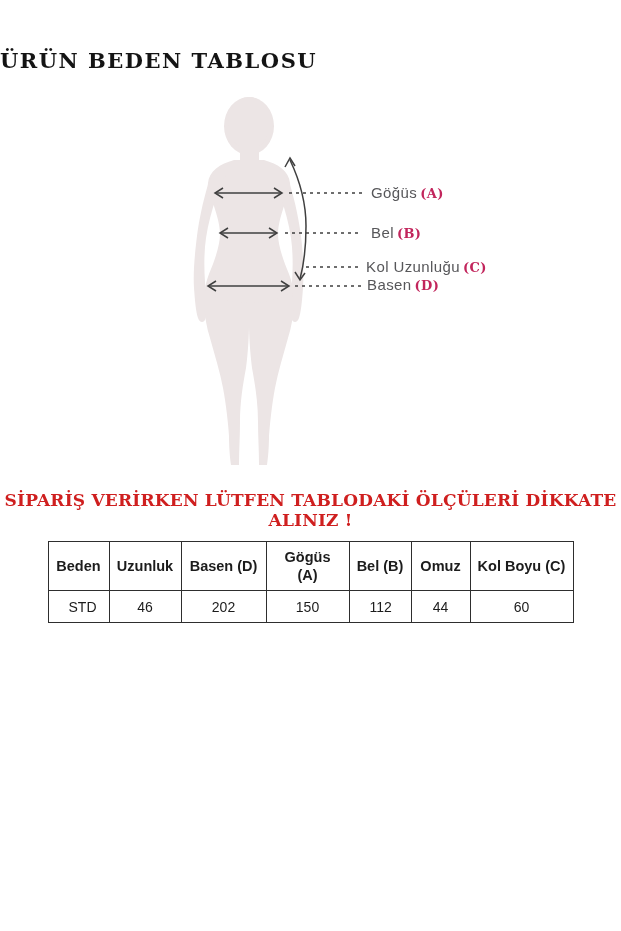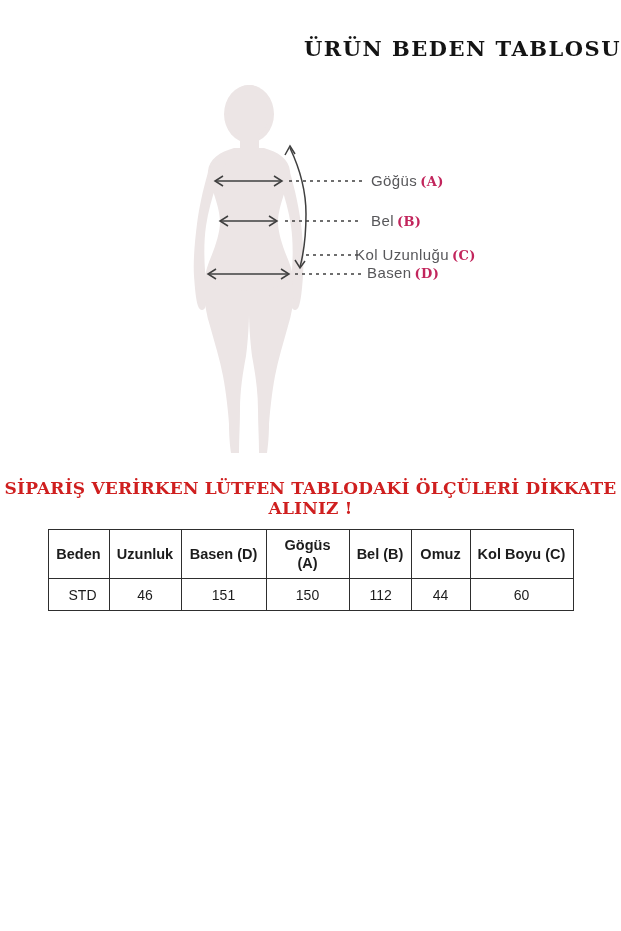--- a/index.html
+++ b/index.html
@@ -7,22 +7,22 @@
   body { font-family: "Liberation Sans", sans-serif; }
   .page {
     position: relative;
     width: 621px;
     height: 931px;
     margin: 0 auto;
     background: #ffffff;
     overflow: hidden;
   }
   .page-title {
-    padding-top: 36px;
-    text-align: right;
+    padding-top: 48px;
+    text-align: left;
     font-family: "DejaVu Serif", serif;
     font-size: 21px;
     font-weight: 600;
     letter-spacing: 1.5px;
     color: #141414;
   }
   .diagram {
     position: relative;
     width: 522px;
     height: 390px;
@@ -180,21 +180,21 @@
         <path d="M 295 310 H 362"></path>
       </g>
     </svg>
 
     <div class="mlabel" style="left:371px; top:98px;">
       <span>Göğüs</span><span class="code" style="color:#c2255c">(A)</span>
     </div>
     <div class="mlabel" style="left:371px; top:138px;">
       <span>Bel</span><span class="code" style="color:#c2255c">(B)</span>
     </div>
-    <div class="mlabel" style="left:355px; top:172px;">
+    <div class="mlabel" style="left:366px; top:172px;">
       <span>Kol Uzunluğu</span><span class="code" style="color:#c2255c">(C)</span>
     </div>
     <div class="mlabel" style="left:367px; top:190px;">
       <span>Basen</span><span class="code" style="color:#c2255c">(D)</span>
     </div>
   </div>
 
   <div class="notice">
     <div class="notice-sub" style="color:#cf1f1f">SİPARİŞ VERİRKEN LÜTFEN TABLODAKİ ÖLÇÜLERİ DİKKATE ALINIZ !</div>
   </div>
@@ -217,21 +217,21 @@
         <th>Gögüs (A)</th>
         <th>Bel (B)</th>
         <th>Omuz</th>
         <th>Kol Boyu (C)</th>
       </tr>
     </thead>
     <tbody>
       <tr>
         <td>STD</td>
         <td>46</td>
-        <td>151</td>
+        <td>202</td>
         <td>150</td>
         <td>112</td>
         <td>44</td>
         <td>60</td>
       </tr>
     </tbody>
   </table>
 
 </div>
 

